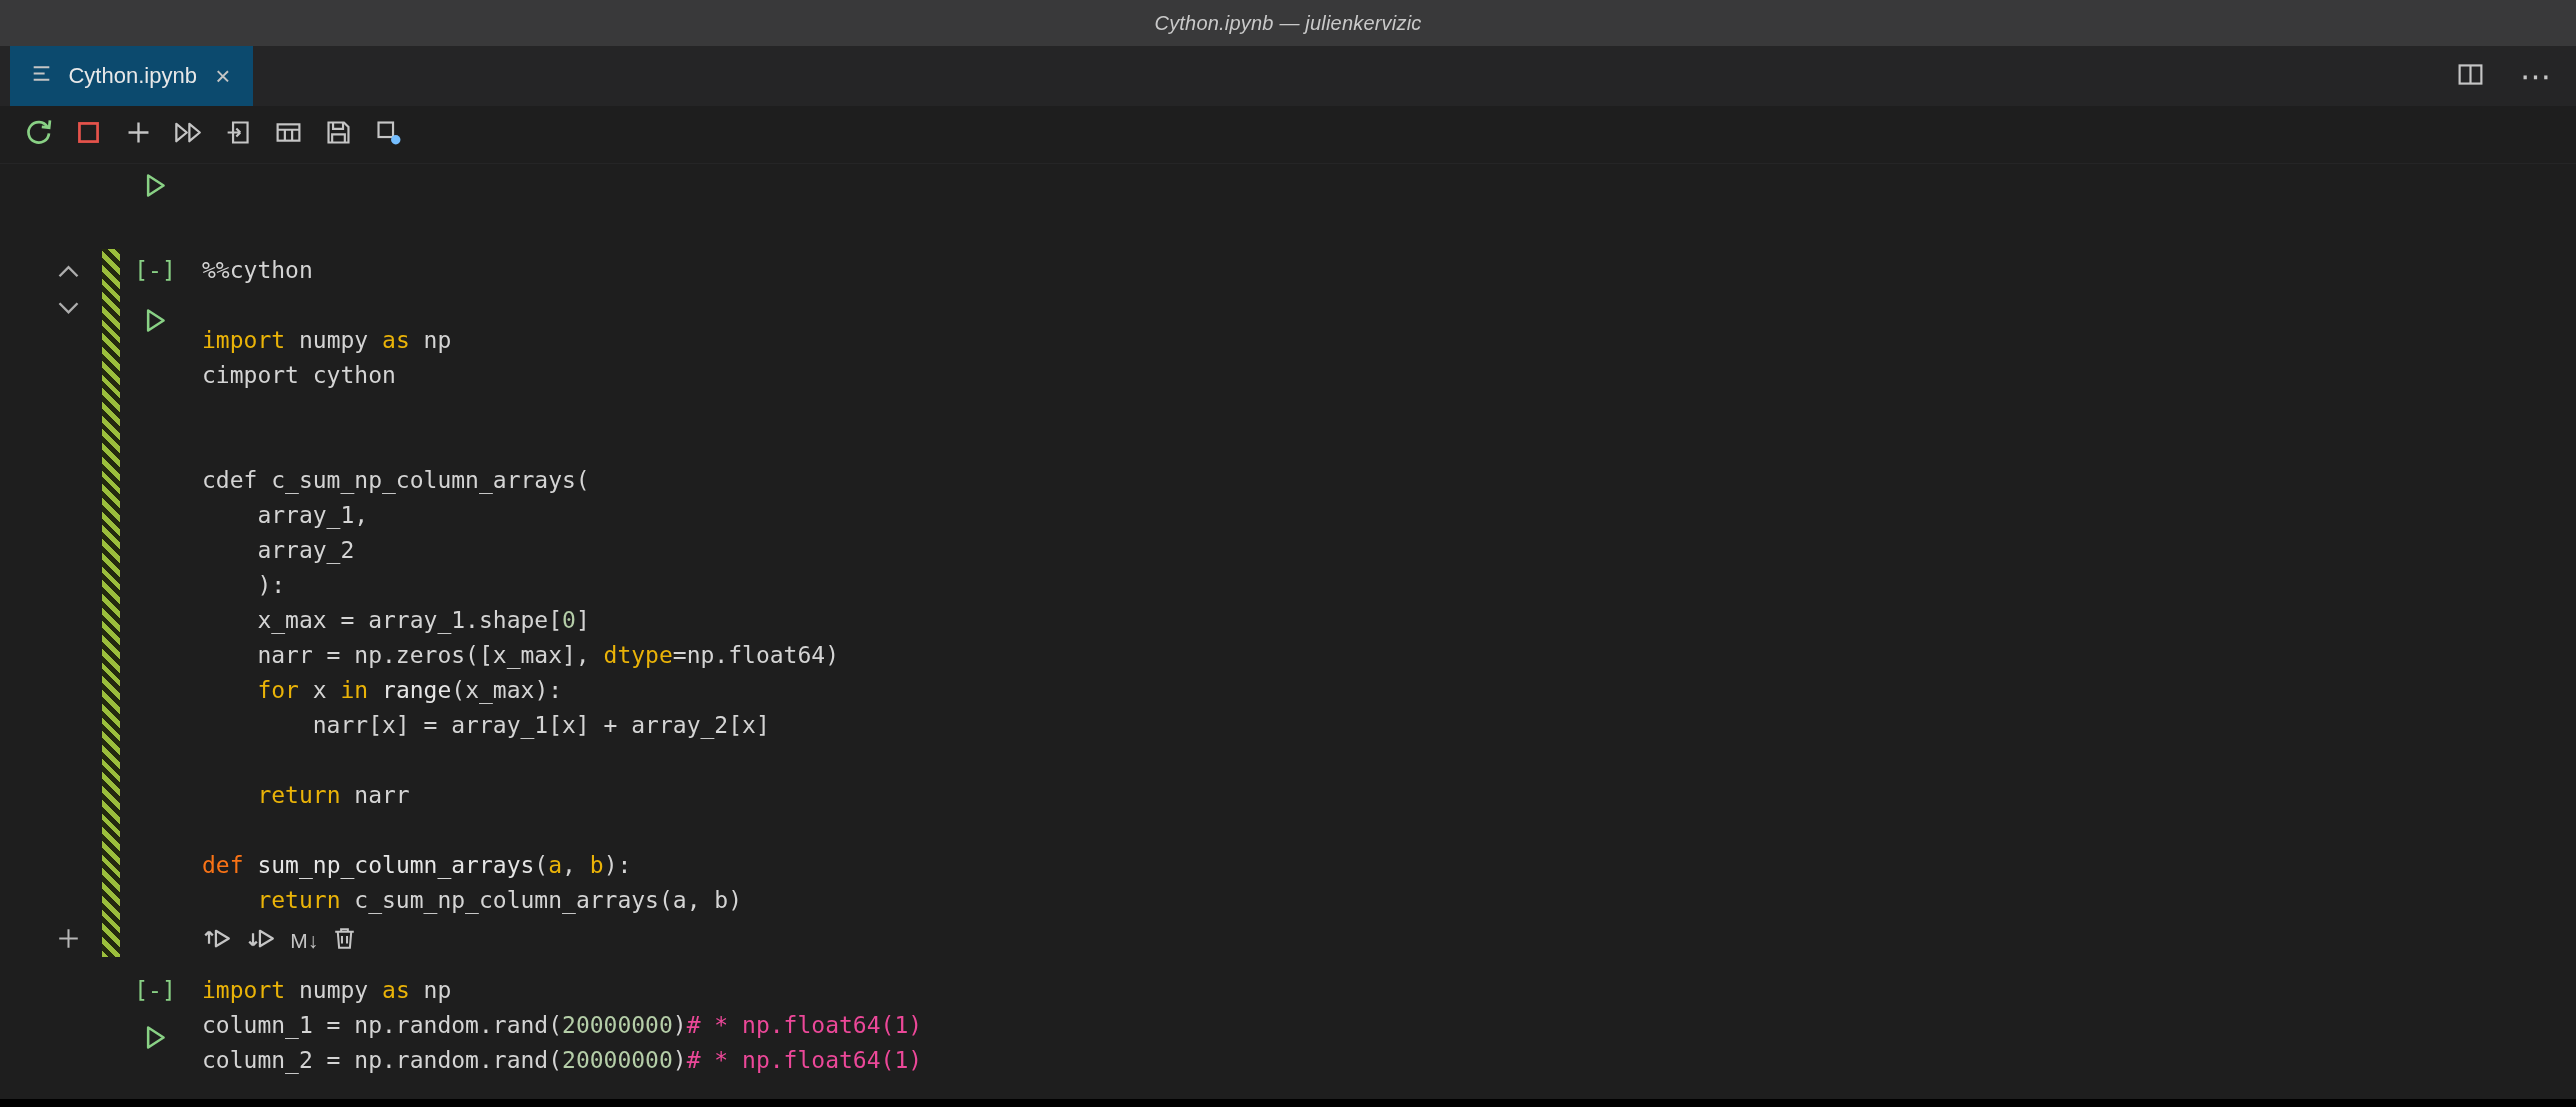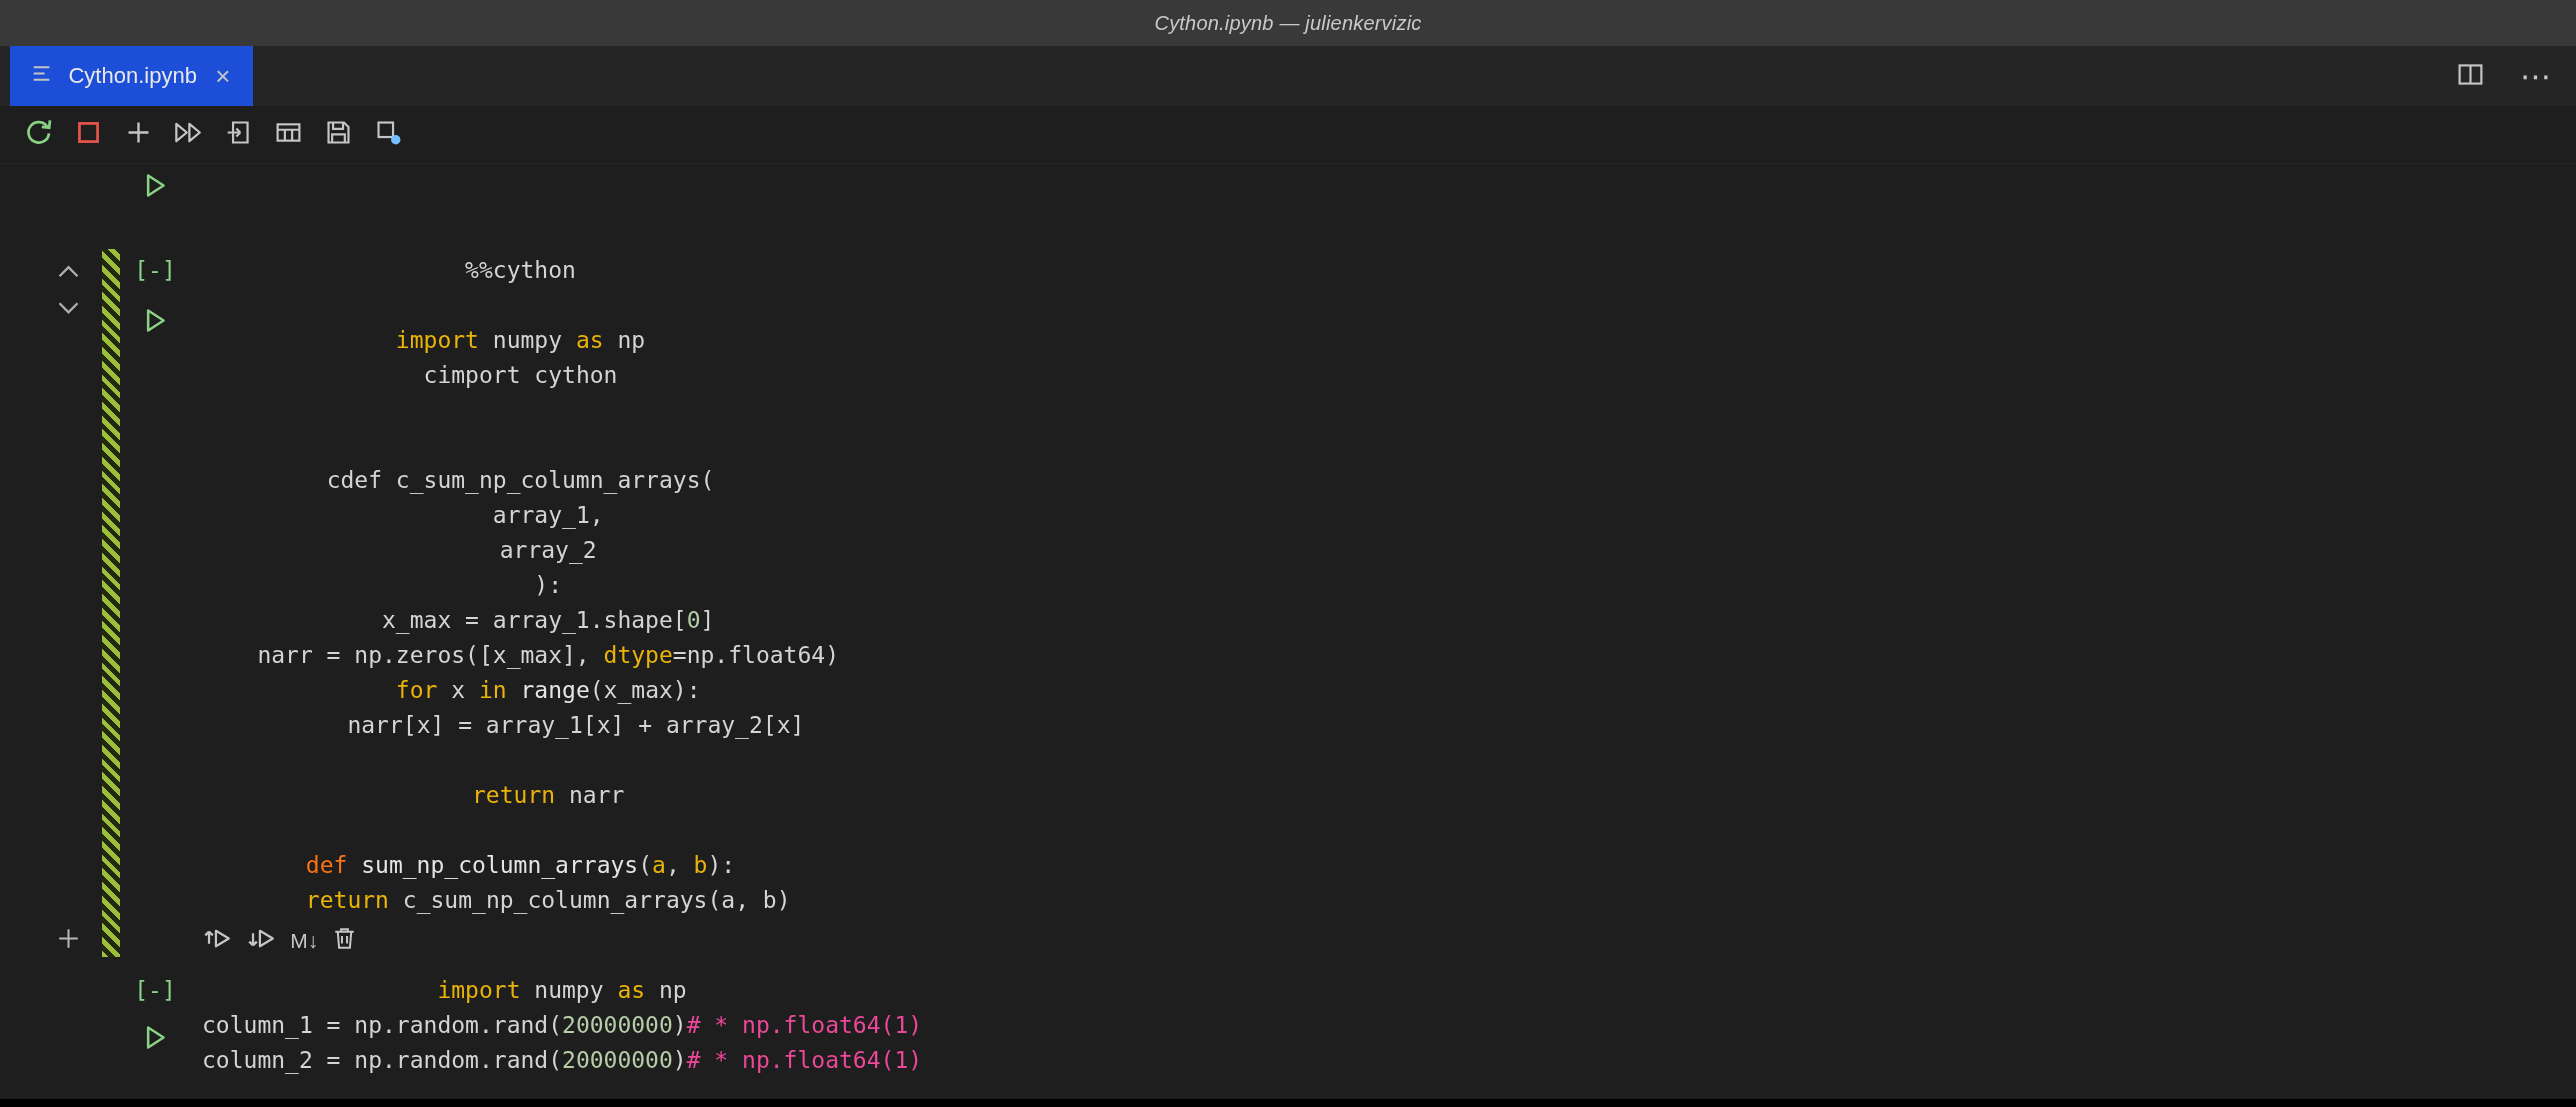--- a/index.html
+++ b/index.html
@@ -5,34 +5,34 @@
   html,body{margin:0;padding:0;background:#1e1e1e;}
   .screen{position:relative;width:2576px;height:1107px;background:#1e1e1e;overflow:hidden;
           font-family:"Liberation Sans",sans-serif;-webkit-font-smoothing:antialiased;}
 
   
   .titlebar{height:46px;background:#39393a;display:flex;align-items:center;justify-content:center;
             color:#c9c9c9;font-size:20px;letter-spacing:0.2px;font-style:italic;}
 
   
   .tabbar{height:60px;background:#252526;position:relative;display:flex;align-items:stretch;}
-  .tab{margin-left:9.7px;height:100%;background:#1d4ed8;display:flex;align-items:center;
+  .tab{margin-left:9.7px;height:100%;background:#0c4a6e;display:flex;align-items:center;
        padding:0 23px 0 19.3px;gap:14.5px;font-size:22px;color:#e8e8e8;cursor:pointer;}
   .tab-close{color:#c5c5c5;font-size:26px;line-height:26px;margin-left:3.9px;}
   .tab-actions{position:absolute;right:25px;top:0;height:100%;display:flex;align-items:center;gap:35px;}
   .more-glyph{color:#c5c5c5;font-size:31px;line-height:31px;}
 
   
   .toolbar{height:58px;display:flex;align-items:center;padding-left:13.5px;background:#1e1e1e;
            border-bottom:1px solid #252526;box-sizing:border-box;}
   .tbtn{width:50px;height:50px;display:flex;align-items:center;justify-content:center;cursor:pointer;}
 
   
   .notebook{position:relative;height:943px;background:#1e1e1e;}
-  .abs{position:absolute;text-align:center;}
+  .abs{position:absolute;}
   .stripe{left:102px;top:85px;width:18.4px;height:708px;
           background:repeating-linear-gradient(45deg,#9bbf3c 0px,#9bbf3c 4.8px,#23290f 4.8px,#23290f 9.7px);}
   .collapse-marker{width:58px;text-align:center;font-family:"DejaVu Sans Mono","Liberation Mono",monospace;
           font-size:23px;line-height:29px;color:#89d185;left:126px;cursor:pointer;}
   .playbtn{width:29px;height:29px;left:140px;cursor:pointer;}
 
   .code{font-family:"DejaVu Sans Mono","Liberation Mono",monospace;font-size:23px;line-height:35px;
         white-space:pre;left:202px;}
   .code-line{min-height:35px;}
   .tok-t{color:#d4d4d4}.tok-k{color:#eab308}.tok-d{color:#f97316}.tok-f{color:#e5e5e5}

